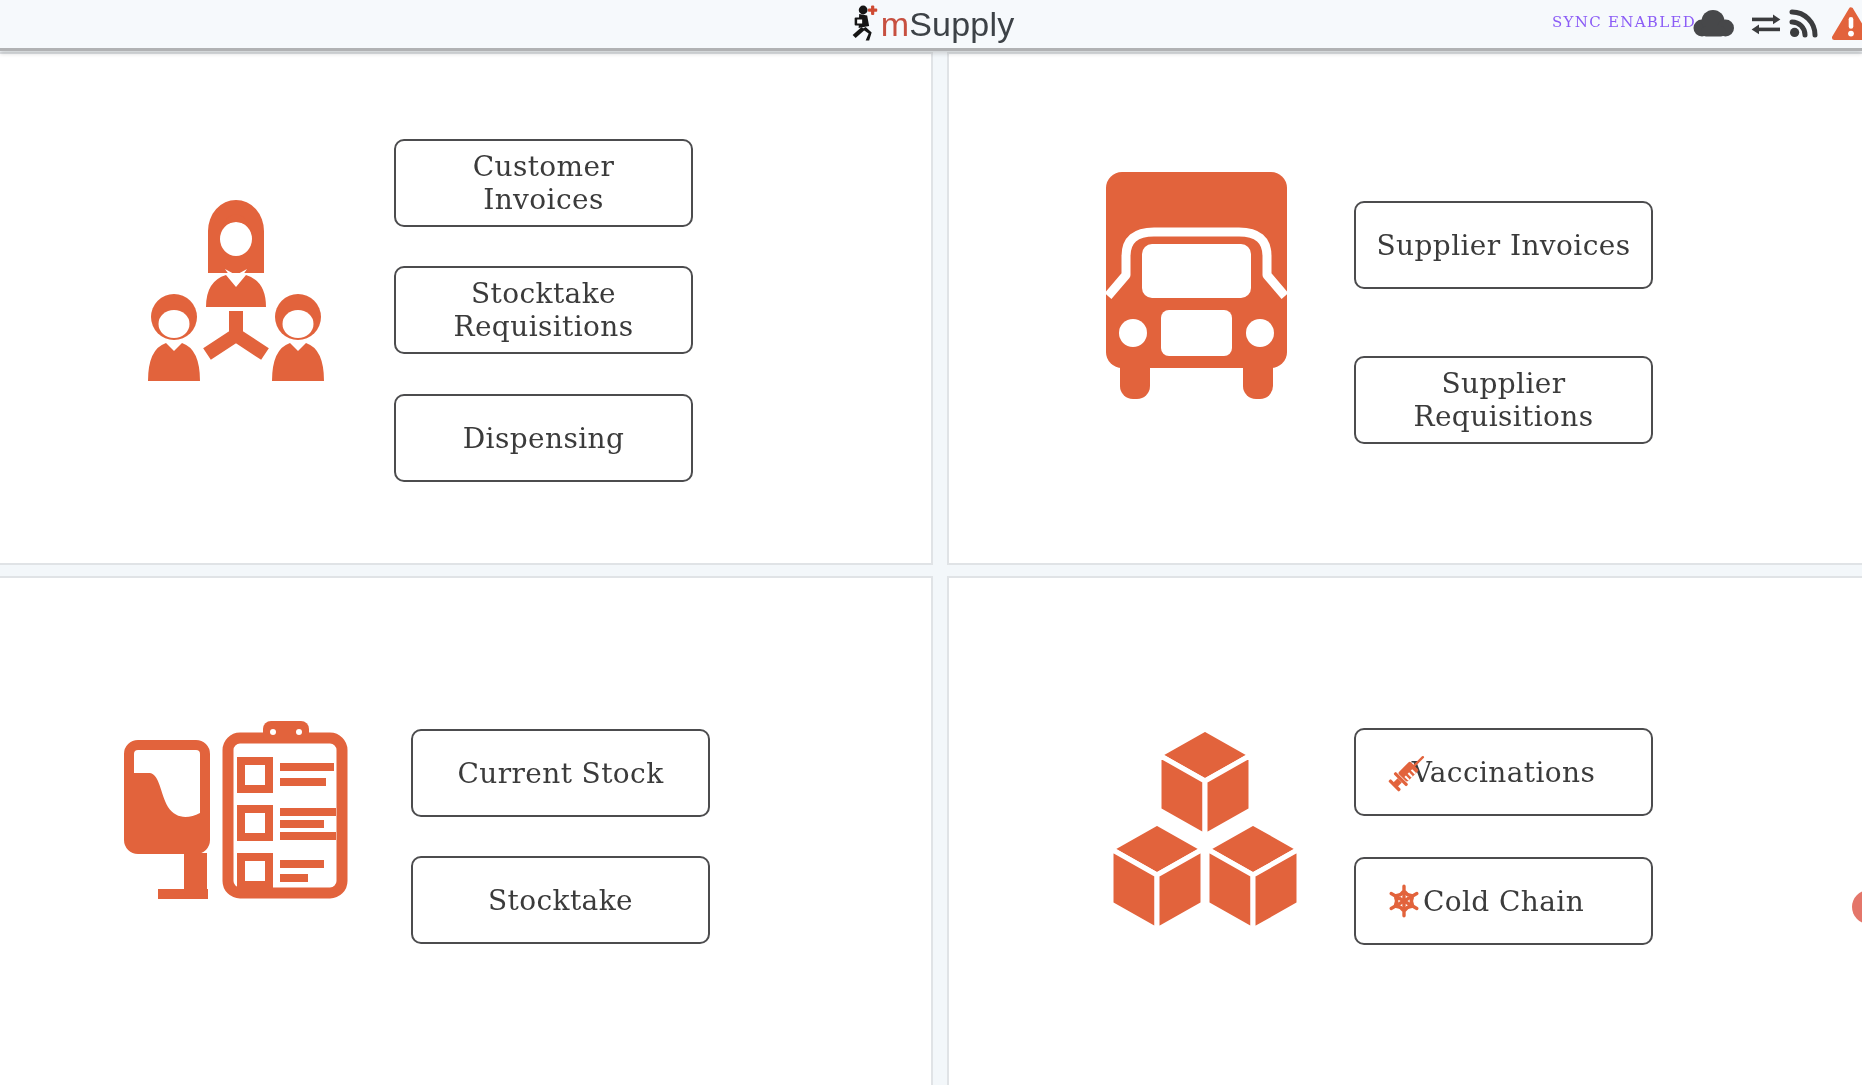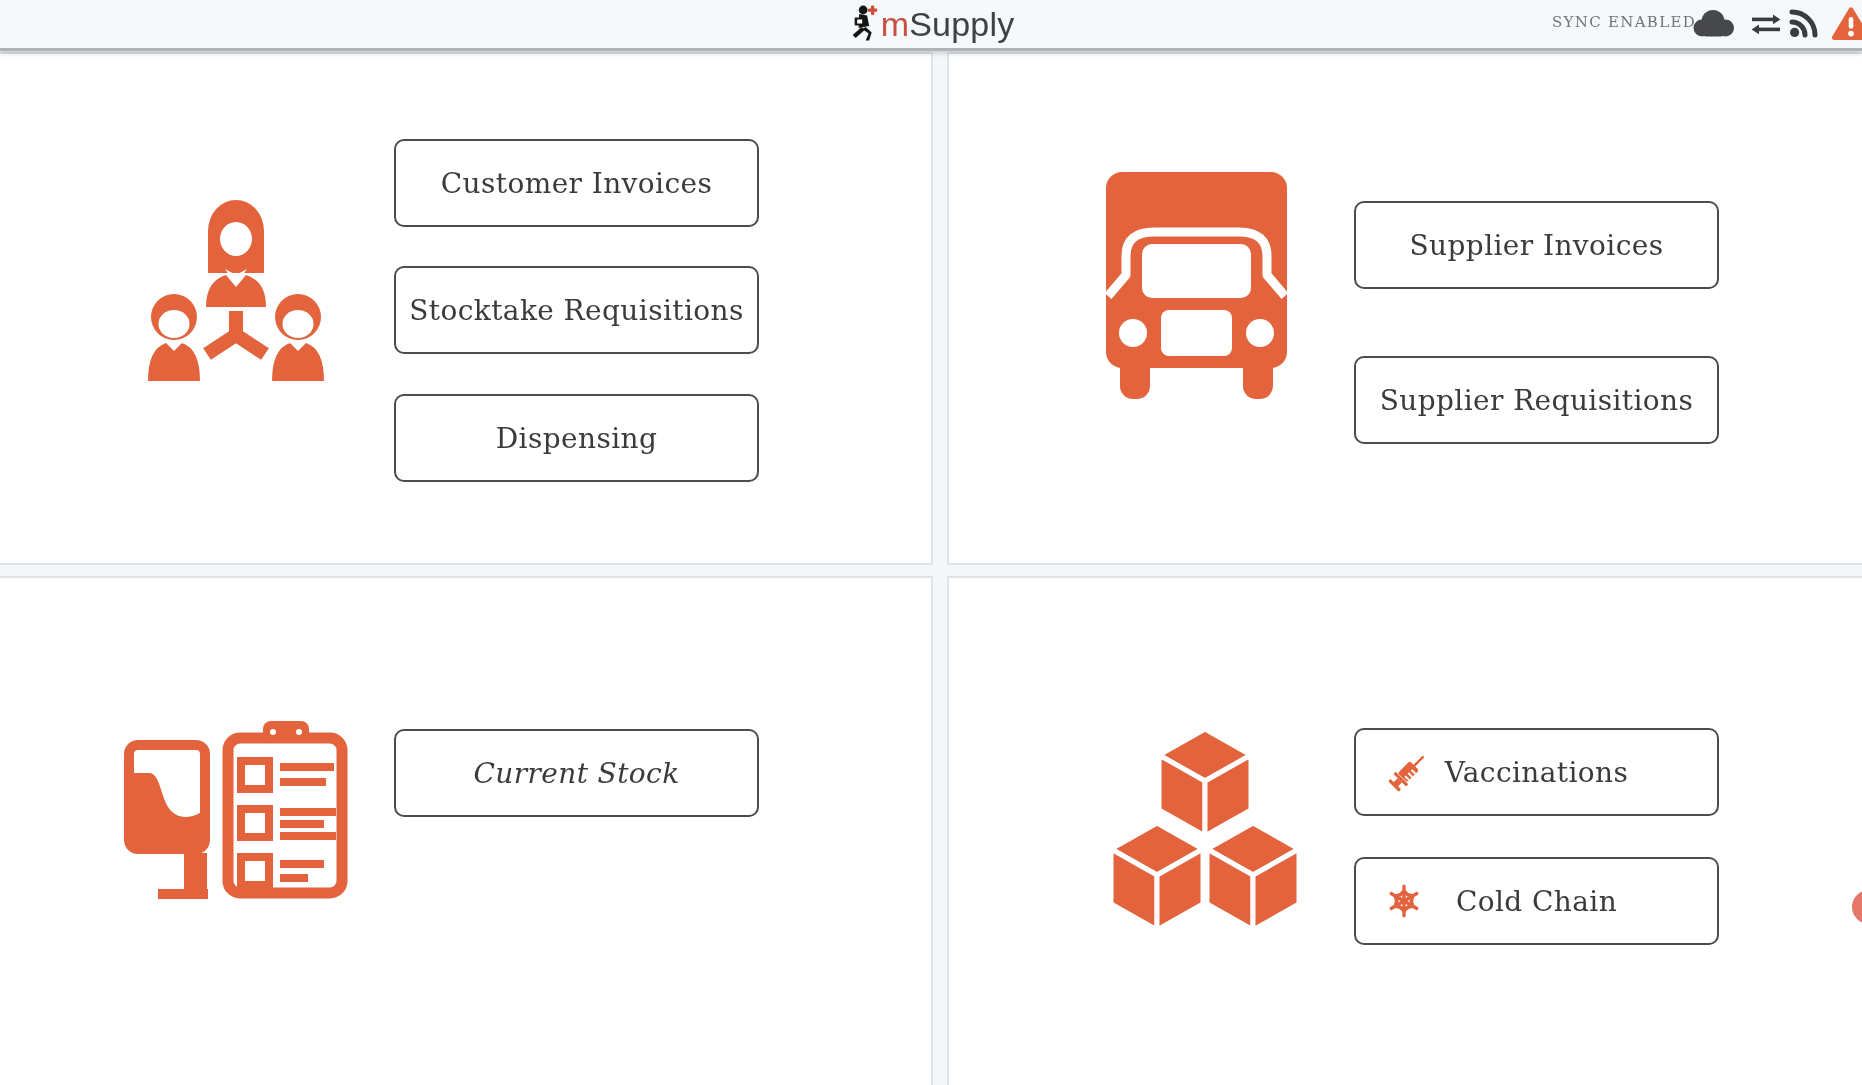--- a/index.html
+++ b/index.html
@@ -12,51 +12,51 @@
     position:absolute;left:0;top:0;width:100%;height:48px;
     background:#f6f9fc;border-bottom:3px solid #b1b2b4;
     box-shadow:0 3px 4px rgba(0,0,0,.14);z-index:5;
   }
   #logo{position:absolute;left:50%;top:3px;transform:translateX(-50%);
     display:flex;align-items:center;height:42px;}
   #logo .logo-text{font-family:"Liberation Sans",sans-serif;font-size:34px;font-weight:500;letter-spacing:.2px;}
   #logo .accent{color:#c75040;}
   #logo .rest{color:#3d4247;}
   #sync-status{
-    position:absolute;left:1552px;top:13px;font-size:15px;color:#737373;
+    position:absolute;left:1552px;top:13px;font-size:15px;color:#8b5cf6;
     letter-spacing:1.3px;font-family:"DejaVu Serif",serif;
   }
   .nav-icon{position:absolute;top:0;}
   #cloud-wrap{left:1690px;top:8px;}
   #arrows-wrap{left:1751px;top:13px;}
   #rss-wrap{left:1789px;top:9px;}
   #warn-wrap{left:1831px;top:6px;}
   
   .card{position:absolute;background:#fff;border:2px solid #e0e3e6;box-sizing:border-box;}
   #card-customers{left:-3px;top:52px;width:936px;height:513px;}
   #card-suppliers{left:947px;top:52px;width:921px;height:513px;}
   #card-stock{left:-3px;top:576px;width:936px;height:514px;}
   #card-modules{left:947px;top:576px;width:921px;height:514px;}
   .q-icon{position:absolute;}
   
   .q-btn{
-    position:absolute;box-sizing:border-box;width:365px;height:88px;
+    position:absolute;box-sizing:border-box;width:299px;height:88px;
     background:#fff;border:2px solid #4c4c4e;border-radius:10px;
     display:flex;align-items:center;justify-content:center;
     font-family:"DejaVu Serif",serif;font-size:28px;color:#3b3b3b;
     letter-spacing:.4px;cursor:pointer;padding:12px;
   }
   #card-customers .q-btn{left:395px;}
   #card-customers .q-btn:nth-of-type(1){top:85px;}
   #card-customers .q-btn:nth-of-type(2){top:212px;}
   #card-customers .q-btn:nth-of-type(3){top:340px;}
   #card-suppliers .q-btn{left:405px;}
   #card-suppliers .q-btn:nth-of-type(1){top:147px;}
   #card-suppliers .q-btn:nth-of-type(2){top:274px;margin-top:28px;}
-  #card-stock .q-btn{left:395px;font-style:italic;}
+  #card-stock .q-btn{left:412px;}
   #card-stock .q-btn:nth-of-type(1){top:151px;}
   #card-stock .q-btn:nth-of-type(2){top:278px;}
   #card-modules .q-btn{left:405px;}
   #card-modules .q-btn:nth-of-type(1){top:150px;}
   #card-modules .q-btn:nth-of-type(2){top:279px;}
   .btn-icon{position:absolute;left:30px;top:50%;transform:translateY(-50%);line-height:0;}
   
   #partial-fab{position:absolute;left:1852px;top:890px;width:34px;height:34px;
     border-radius:50%;background:#e4766a;border:none;cursor:pointer;}
 </style>
@@ -213,20 +213,23 @@
             <path d="M158,103 H202"></path>
             <path d="M158,115 H214"></path>
           <path d="M158,143 H202"></path>
             <path d="M158,157 H186"></path>
         </g>
       </svg>
     </span>
     <button class="q-btn">
         <span>Current Stock</span>
       </button>
+    <button class="q-btn">
+        <span>Stocktake</span>
+      </button>
   </div>
 
   <div class="card" id="card-modules">
     <span class="q-icon" style="left:156px;top:149px;line-height:0;">
       <svg width="200" height="207" viewBox="0 0 200 207">
         <g fill="#e2633c" stroke="#ffffff" stroke-width="5" stroke-linejoin="round">
           <polygon points="100,2 146,28 100,54 54,28"></polygon>
           <polygon points="54,28 100,54 100,109 54,83"></polygon>
           <polygon points="146,28 100,54 100,109 146,83"></polygon>
           <polygon points="52,96 98,122 52,148 6,122"></polygon>

